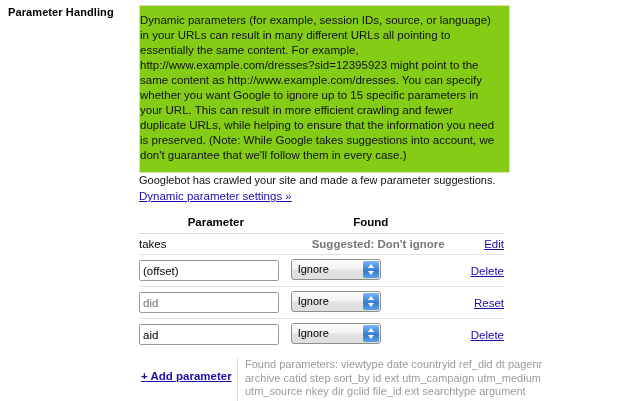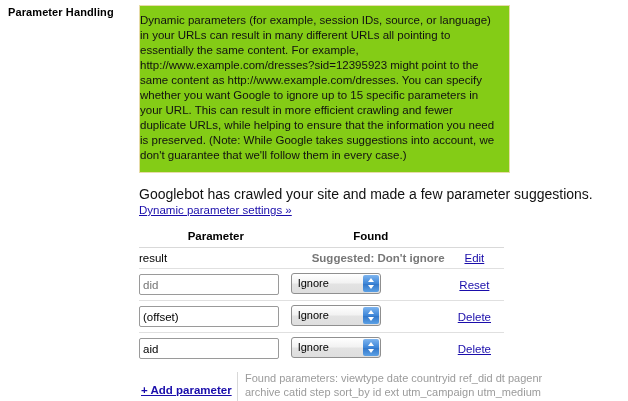--- a/index.html
+++ b/index.html
@@ -40,22 +40,21 @@
     background: #84cc16;
     border: 1px solid #e7dca8;
     padding: 7px 9px 9px 0;
     width: 360px;
     box-sizing: content-box;
     font-size: 11.5px;
     line-height: 15px;
     color: #111;
   }
   .crawl-line {
-    margin-top: 14px;
-    font-size: 14px;
+    font-size: 11px;
     color: #111;
     line-height: 15px;
   }
   .adjust-link {
     display: inline-block;
     margin-top: 2px;
     color: #1a0dab;
     text-decoration: underline;
     font-size: 11.5px;
     cursor: pointer;
@@ -77,21 +76,21 @@
   table.params th.col-links { width: 60px; }
   table.params td {
     vertical-align: middle;
     font-size: 11.5px;
     padding: 4px 0;
     border-top: 1px solid #e0e0e0;
   }
   table.params tr.first-row td { border-top: 1px solid #d9d9d9; }
   td.c-param { padding-left: 2px; }
   td.c-action { padding-left: 6px; color: #666; }
-  td.c-link { text-align: center; padding-left: 10px;}
+  td.c-link { text-align: right; padding-left: 10px;}
   .sugg-label { color: #777; font-weight: bold; padding-left: 21px; }
   .sugg-value { color: #777; font-weight: bold; }
   a.rowlink {
     color: #1a0dab;
     text-decoration: underline;
     cursor: pointer;
     font-size: 11.5px;
   }
   input.param-input {
     width: 132px;
@@ -190,61 +189,61 @@
     <table class="params">
       <thead>
         <tr>
           <th class="col-param">Parameter</th>
           <th class="col-action">Found</th>
           <th class="col-links"></th>
         </tr>
       </thead>
       <tbody>
         <tr class="first-row">
-          <td class="c-param">result</td>
+          <td class="c-param">takes</td>
           <td class="c-action">
             <span class="sugg-label">Suggested:</span>
             <span class="sugg-value">Don't ignore</span>
           </td>
           <td class="c-link">
             <a class="rowlink">Edit</a>
           </td>
         </tr>
         <tr>
           <td class="c-param">
-            <input class="param-input placeholder-style" type="text" placeholder="did" style="">
+            <input class="param-input" type="text" value="(offset)" style="">
           </td>
           <td class="c-action">
             <div class="select-wrap">
               <span class="sel-label">Ignore</span>
               <span class="sel-btn">
                 <span class="arrow-up"></span>
                   <span class="arrow-dn"></span>
               </span>
             </div>
           </td>
           <td class="c-link">
-            <a class="rowlink">Reset</a>
+            <a class="rowlink">Delete</a>
           </td>
         </tr>
         <tr>
           <td class="c-param">
-            <input class="param-input" type="text" value="(offset)" style="">
+            <input class="param-input placeholder-style" type="text" placeholder="did" style="">
           </td>
           <td class="c-action">
             <div class="select-wrap">
               <span class="sel-label">Ignore</span>
               <span class="sel-btn">
                 <span class="arrow-up"></span>
                   <span class="arrow-dn"></span>
               </span>
             </div>
           </td>
           <td class="c-link">
-            <a class="rowlink">Delete</a>
+            <a class="rowlink">Reset</a>
           </td>
         </tr>
         <tr>
           <td class="c-param">
             <input class="param-input" type="text" value="aid" style="">
           </td>
           <td class="c-action">
             <div class="select-wrap">
               <span class="sel-label">Ignore</span>
               <span class="sel-btn">

